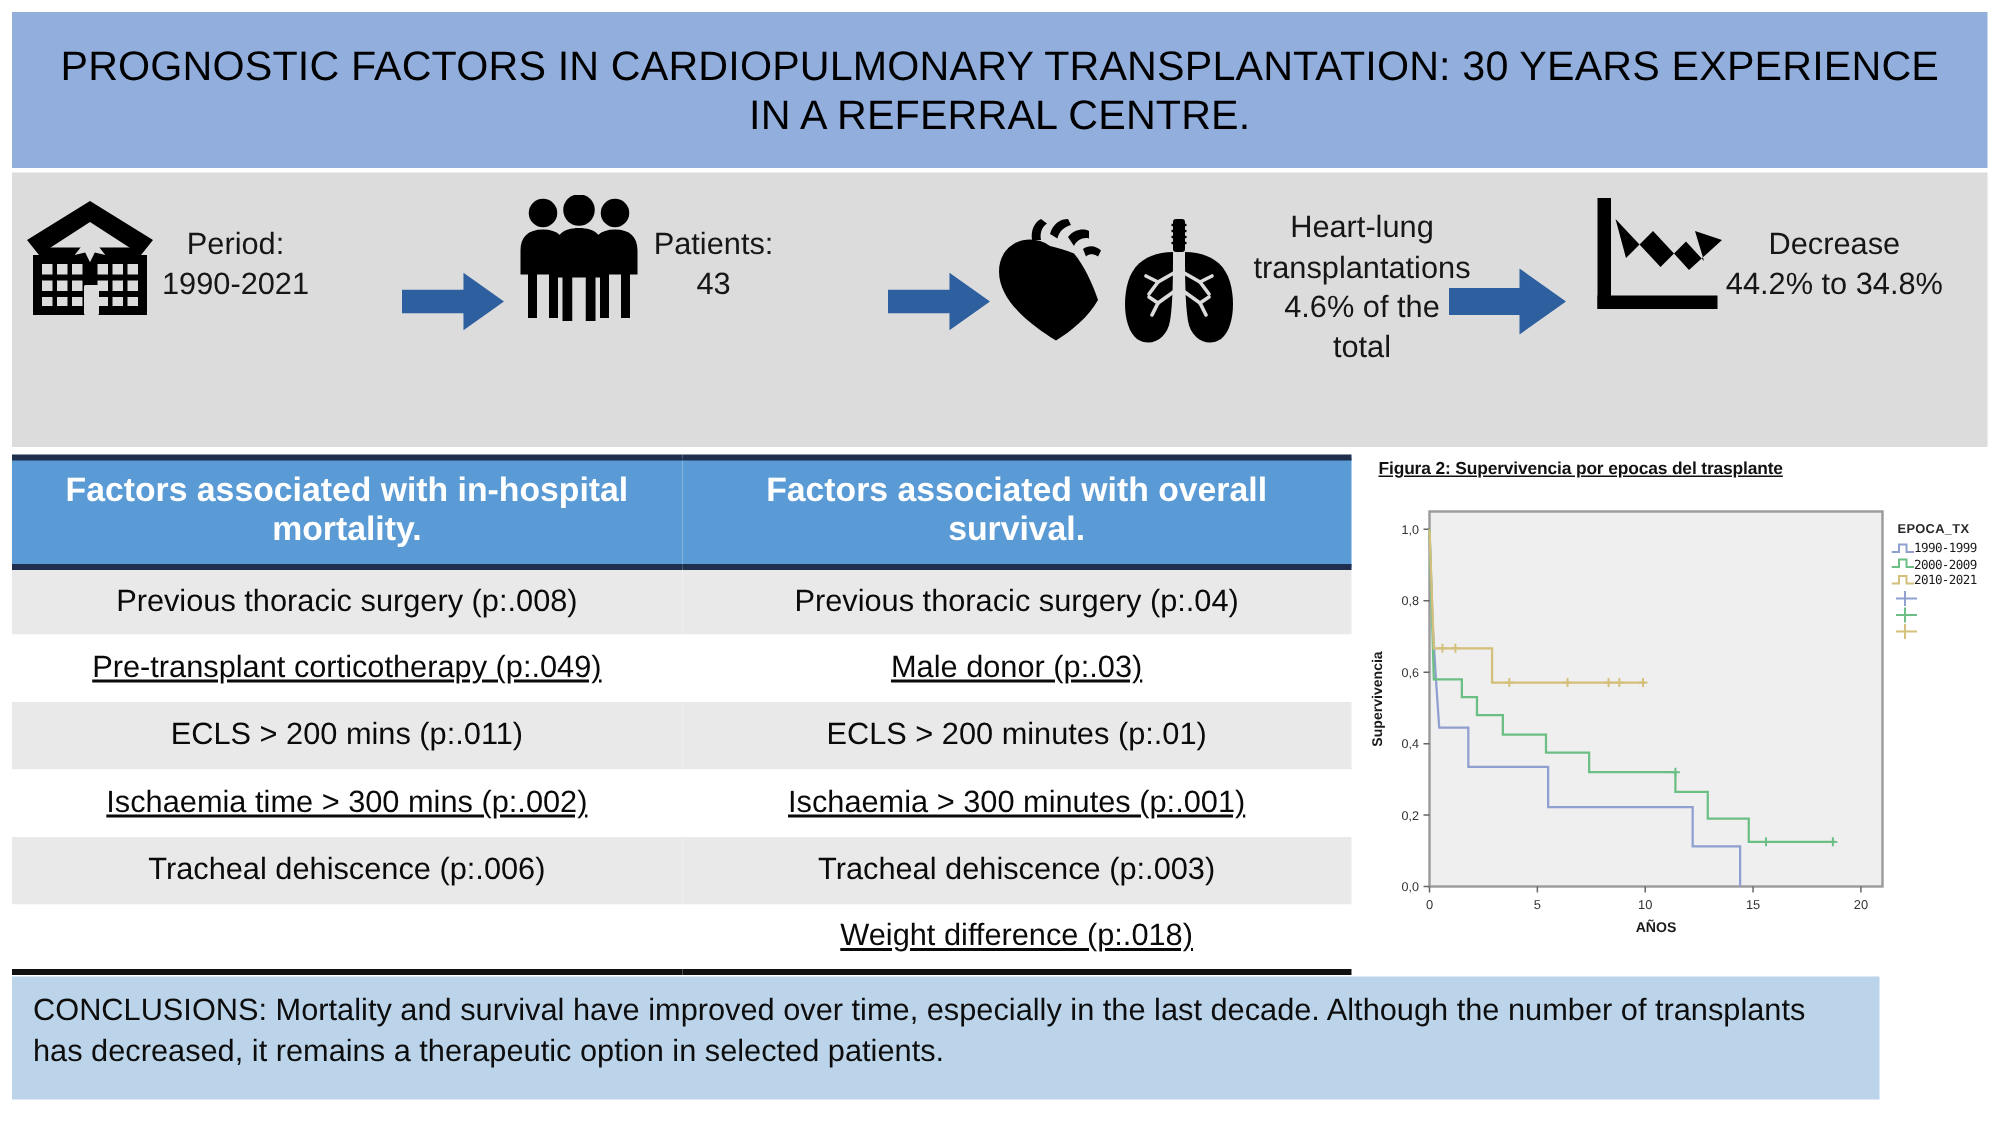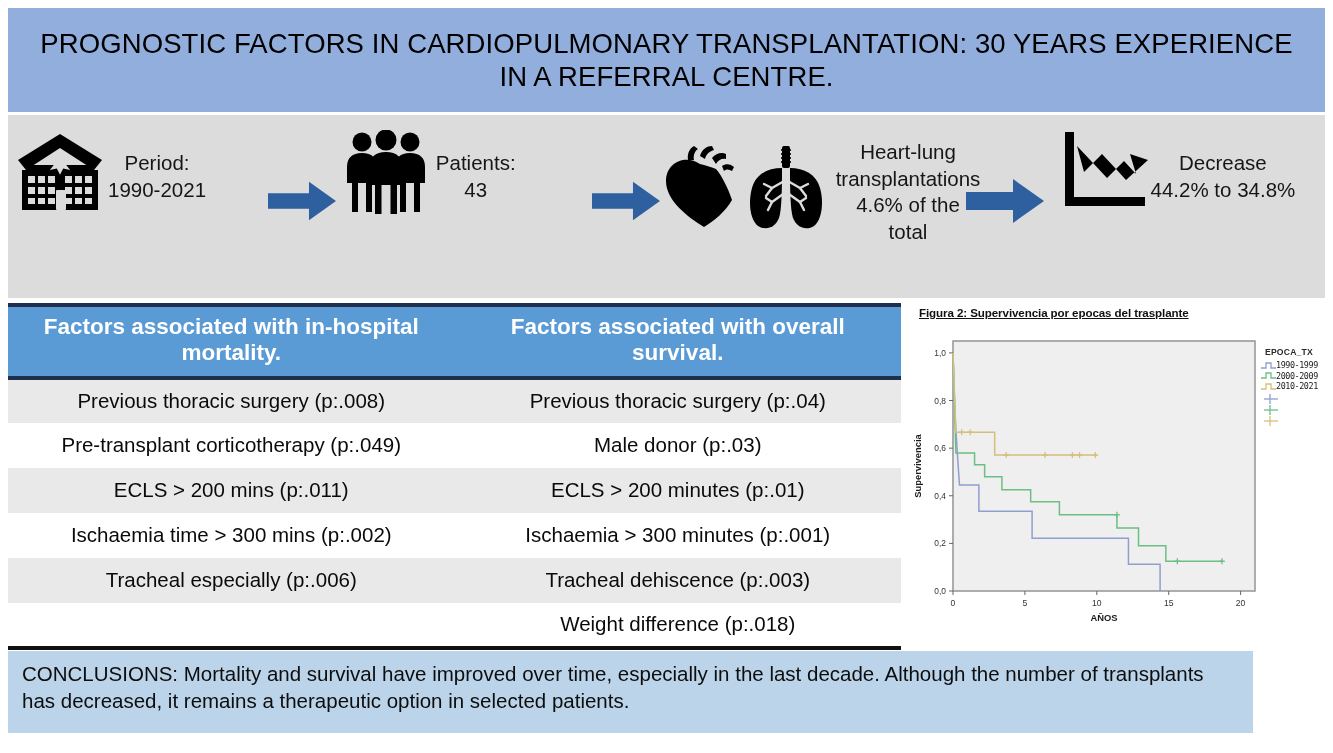--- a/index.html
+++ b/index.html
@@ -110,21 +110,21 @@
   .tbl td {
     font-size: 20.5px;
     color: #0a0a0a;
     text-align: center;
     padding: 9px 6px;
     height: 45px;
     vertical-align: middle;
     line-height: 1.2;
   }
   .tbl tr.shade td { background: #e9e9e9; }
-  .tbl tr.plain td { background: #ffffff; }
+  .tbl tr.plain td { background: #ffffff; text-decoration: underline; }
   .tbl tr.last-rule td { border-bottom: 4px solid #111111; }
 
   
   .chart-panel {
     width: 424px;
     position: relative;
     padding-left: 8px;
     padding-top: 2px;
   }
   .chart-title {
@@ -343,21 +343,21 @@
           </tr>
           <tr class="shade">
             <td>ECLS &gt; 200 mins (p:.011)</td>
             <td>ECLS &gt; 200 minutes (p:.01)</td>
           </tr>
           <tr class="plain">
             <td>Ischaemia time &gt; 300 mins (p:.002)</td>
             <td>Ischaemia &gt; 300 minutes (p:.001)</td>
           </tr>
           <tr class="shade">
-            <td>Tracheal especially (p:.006)</td>
+            <td>Tracheal dehiscence (p:.006)</td>
             <td>Tracheal dehiscence (p:.003)</td>
           </tr>
           <tr class="plain last-rule">
             <td></td>
             <td>Weight difference (p:.018)</td>
           </tr>
         </tbody>
       </table>
     </div>
 

